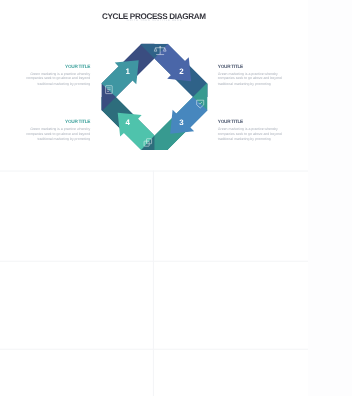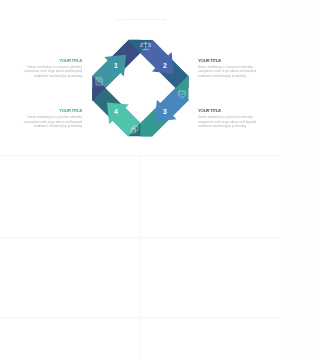--- a/index.html
+++ b/index.html
@@ -19,20 +19,21 @@
   .tb.r .t{color:#4d586f;}
   svg{display:block;}
   .gl{position:absolute;background:#f4f5f7;}
 </style>
 </head>
 <body>
 
 <div class="page">
 
   <div class="hero">
+    <div class="hero-title">CYCLE PROCESS DIAGRAM</div>
     <div class="hero-sub">WRITE YOUR SUBTITLE HERE</div>
 
     <div class="tb l" style="top:58.5px;">
       <div class="t">YOUR TITLE</div>
       <div class="p">Green marketing is a practice whereby companies seek to go above and beyond traditional marketing by promoting</div>
     </div>
     <div class="tb l" style="top:109px;">
       <div class="t">YOUR TITLE</div>
       <div class="p">Green marketing is a practice whereby companies seek to go above and beyond traditional marketing by promoting</div>
     </div>

